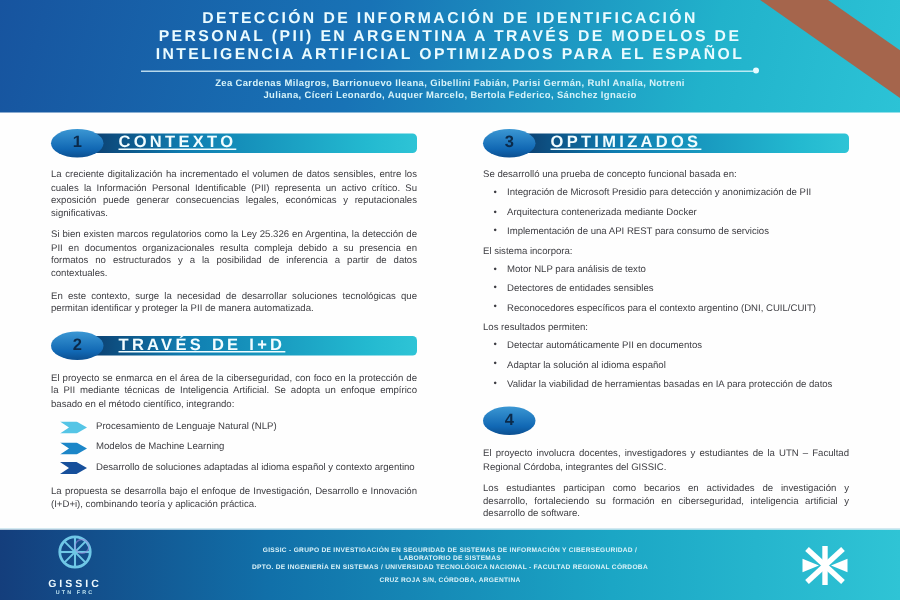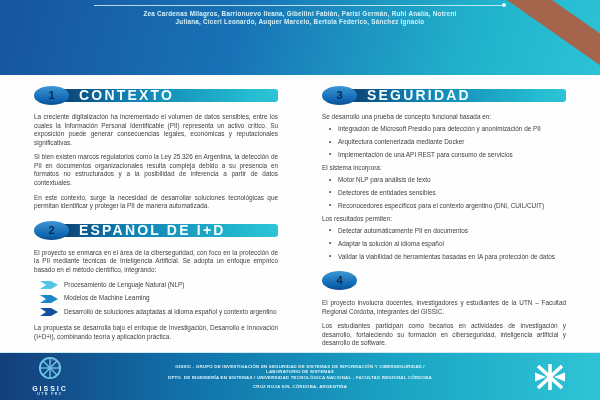--- a/index.html
+++ b/index.html
@@ -32,21 +32,21 @@
   .sec-head { display:flex; align-items:center; height:20px; margin-bottom:8px; position:relative; }
   .sec-num {
     position:relative; z-index:2; width:35px; height:19px; border-radius:50%;
     background:linear-gradient(180deg,#3b97d3 0%,#1168b4 70%,#0c4f90 100%);
     color:#0b2a4a; font-size:11px; font-weight:bold; text-align:center; line-height:19px;
   }
   .sec-bar {
     flex:1; height:13px; margin-left:-14px; padding-left:24px;
     background:linear-gradient(90deg,#0c3a6b 0%,#0f7cb0 30%,#23b9d0 85%,#2ec4d6 100%);
     border-radius:0 3px 3px 0;
-    color:#f2fdff; font-size:14px; font-weight:bold; letter-spacing:2.2px; line-height:13px;
+    color:#f2fdff; font-size:11px; font-weight:bold; letter-spacing:2.2px; line-height:13px;text-decoration:underline;
   }
   .para { font-size:6.4px; line-height:1.34; color:#404045; text-align:justify; margin-bottom:6px; }
   .sec-block { margin-bottom:10px; }
 
   .arrow-row { display:flex; align-items:flex-start; margin:0 0 5px 6px; }
   .arrow-ic { flex:0 0 18px; margin-top:0.5px; margin-right:6px; }
   .arrow-txt { font-size:6.4px; line-height:1.3; color:#404045; }
 
   .lead { font-size:6.4px; line-height:1.3; color:#404045; margin:2px 0 4px 0; }
   .li { position:relative; padding-left:10px; margin:0 0 4.5px 6px; font-size:6.4px; line-height:1.3; color:#404045; text-align:justify; }
@@ -66,20 +66,25 @@
   .ftr-text .addr { margin-top:3px; }
   .utn-logo { width:72px; display:flex; justify-content:center; }
 </style>
 </head>
 <body>
 
 <div class="poster">
 
   <div class="hdr">
     <div class="ribbon"></div>
+    <div class="hdr-title">
+      <div>DETECCIÓN DE INFORMACIÓN DE IDENTIFICACIÓN</div>
+      <div>PERSONAL (PII) EN ARGENTINA A TRAVÉS DE MODELOS DE</div>
+      <div>INTELIGENCIA ARTIFICIAL OPTIMIZADOS PARA EL ESPAÑOL</div>
+    </div>
     <div class="hdr-divider">
       <span class="line"></span>
       <span class="dot"></span>
     </div>
     <div class="hdr-authors">
       <div>Zea Cardenas Milagros, Barrionuevo Ileana, Gibellini Fabián, Parisi Germán, Ruhl Analía, Notreni</div>
       <div>Juliana, Cíceri Leonardo, Auquer Marcelo, Bertola Federico, Sánchez Ignacio</div>
     </div>
   </div>
 
@@ -93,21 +98,21 @@
           <div class="sec-bar">CONTEXTO</div>
         </div>
         <p class="para">La creciente digitalización ha incrementado el volumen de datos sensibles, entre los cuales la Información Personal Identificable (PII) representa un activo crítico. Su exposición puede generar consecuencias legales, económicas y reputacionales significativas.</p>
         <p class="para">Si bien existen marcos regulatorios como la Ley 25.326 en Argentina, la detección de PII en documentos organizacionales resulta compleja debido a su presencia en formatos no estructurados y a la posibilidad de inferencia a partir de datos contextuales.</p>
         <p class="para">En este contexto, surge la necesidad de desarrollar soluciones tecnológicas que permitan identificar y proteger la PII de manera automatizada.</p>
       </div>
 
       <div class="sec-block">
         <div class="sec-head">
           <div class="sec-num">2</div>
-          <div class="sec-bar">ESPAÑOL DE I+D</div>
+          <div class="sec-bar">TRAVÉS DE I+D</div>
         </div>
         <p class="para">El proyecto se enmarca en el área de la ciberseguridad, con foco en la protección de la PII mediante técnicas de Inteligencia Artificial. Se adopta un enfoque empírico basado en el método científico, integrando:</p>
 
         <div class="arrow-row">
           <svg class="arrow-ic" width="18" height="8" viewBox="0 0 18 8">
               <polygon points="0,0 11,0 18,4 11,8 0,8 6,4" fill="#55c5e6"></polygon>
             </svg>
           <span class="arrow-txt">Procesamiento de Lenguaje Natural (NLP)</span>
         </div>
         <div class="arrow-row">
@@ -125,21 +130,21 @@
 
         <p class="para" style="margin-top:8px;">La propuesta se desarrolla bajo el enfoque de Investigación, Desarrollo e Innovación (I+D+i), combinando teoría y aplicación práctica.</p>
       </div>
     </div>
 
     <div class="col">
 
       <div class="sec-block">
         <div class="sec-head">
           <div class="sec-num">3</div>
-          <div class="sec-bar">SEGURIDAD</div>
+          <div class="sec-bar">OPTIMIZADOS</div>
         </div>
 
         <p class="lead">Se desarrolló una prueba de concepto funcional basada en:</p>
         <div class="li">Integración de Microsoft Presidio para detección y anonimización de PII</div>
         <div class="li">Arquitectura contenerizada mediante Docker</div>
         <div class="li">Implementación de una API REST para consumo de servicios</div>
 
         <p class="lead">El sistema incorpora:</p>
         <div class="li">Motor NLP para análisis de texto</div>
         <div class="li">Detectores de entidades sensibles</div>

